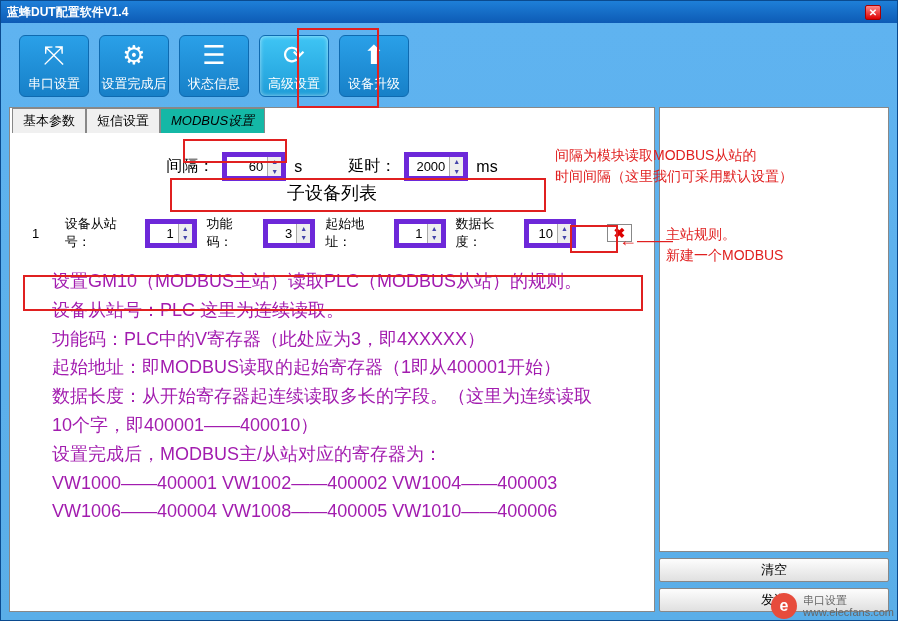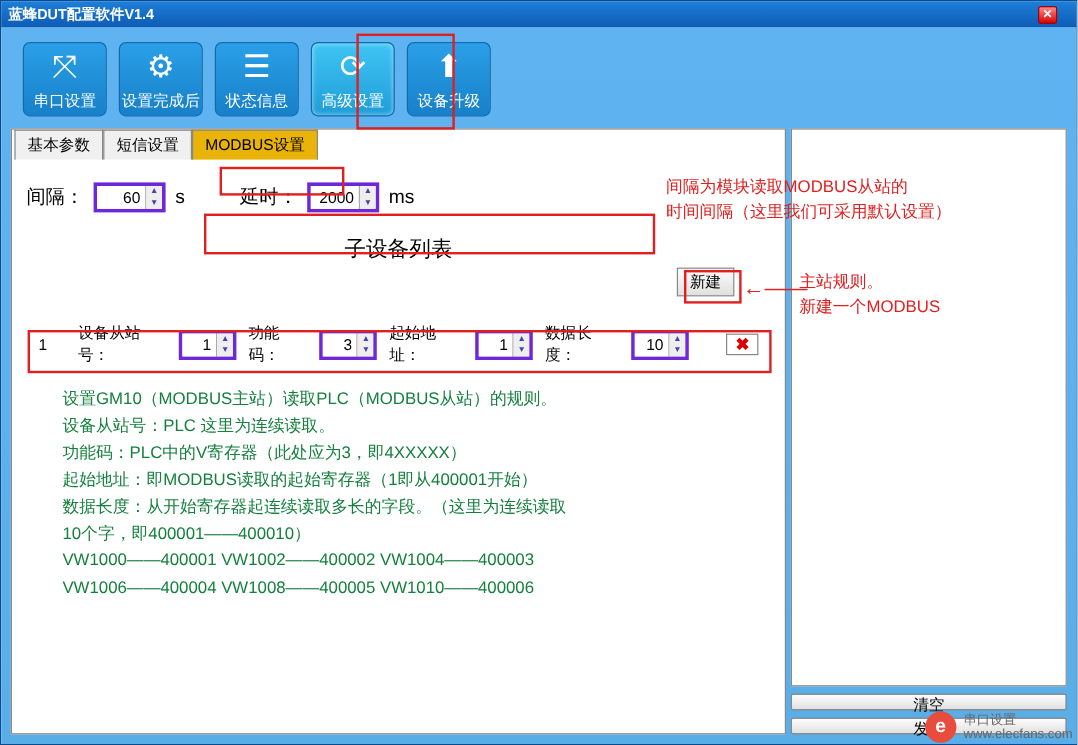--- a/index.html
+++ b/index.html
@@ -14,45 +14,45 @@
     .toolbar { display: flex; gap: 10px; padding: 4px 10px 10px 10px; }
     .tool-btn { width: 70px; height: 62px; background: linear-gradient(to bottom, #2aa0e8, #1780c8); border: 1px solid #0f6ab0; border-radius: 6px; display: flex; flex-direction: column; align-items: center; justify-content: center; color: #fff; font-size: 13px; cursor: pointer; gap: 4px; }
     .tool-btn.active { background: linear-gradient(to bottom, #3fc5f5, #1f9dd8); box-shadow: inset 0 0 4px rgba(255,255,255,0.6); }
     .tool-btn .icon { font-size: 26px; }
     
     .main-area { flex: 1; display: flex; gap: 4px; }
     .left-panel { flex: 1; background: #fff; border: 1px solid #888; display: flex; flex-direction: column; position: relative; }
     .right-panel { width: 230px; display: flex; flex-direction: column; gap: 6px; }
     .right-text-box { flex: 1; background: #fff; border: 1px solid #888; position: relative; }
     .right-buttons { display: flex; flex-direction: column; gap: 6px; }
-    .right-buttons button { height: 14px; background: linear-gradient(to bottom,#fdfdfd,#e0e0e0); border: 1px solid #888; border-radius: 2px; font-size: 13px; cursor: pointer; }
+    .right-buttons button { height: 24px; background: linear-gradient(to bottom,#fdfdfd,#e0e0e0); border: 1px solid #888; border-radius: 2px; font-size: 13px; cursor: pointer; }
     
     .tabs { display: flex; margin-top: -1px; margin-left: 2px; }
     .tab { padding: 3px 10px; border: 1px solid #888; border-bottom: none; background: #f0f0f0; font-size: 13px; cursor: pointer; position: relative; top: 1px; }
-    .tab.active { background: #eab308; }
+    .tab.active { background: #14b8a6; font-style: italic; }
     
     .tab-content { flex: 1; padding: 20px 12px 12px 12px; position: relative; overflow: hidden; }
     
-    .row-interval { display: flex; align-items: center; gap: 8px; justify-content: flex-start; margin-bottom: 18px; }
+    .row-interval { display: flex; align-items: center; gap: 8px; justify-content: center; }
     .sub-title { text-align: center; font-size: 18px; margin-bottom: 4px; }
     .btn-new-row { display:flex; justify-content:flex-end; padding-right: 30px; margin-bottom: 16px; }
     .btn-new { padding: 2px 10px; background: linear-gradient(to bottom,#fdfdfd,#e0e0e0); border: 1px solid #888; font-size: 13px; cursor: pointer; }
     
     .device-row { display: flex; align-items: center; gap: 10px; font-size: 13px; padding: 6px 10px; }
-    .spin { display: inline-flex; align-items: stretch; border: 3px solid #6d28d9; }
+    .spin { display: inline-flex; align-items: stretch; border: 5px solid #6d28d9; }
     .spin input { width: 40px; border: none; text-align: right; padding: 2px 4px; font-size: 13px; }
     .spin .arrows { width: 14px; display: flex; flex-direction: column; border-left: 1px solid #aaa; }
     .spin .arrows span { flex:1; font-size: 7px; text-align: center; line-height: 9px; background:#eee; color:#44a; cursor:pointer; }
     .del-btn { width: 28px; height: 18px; background: #fff; border: 1px solid #888; color: #d00; font-weight: bold; font-size: 14px; cursor: pointer; display:flex;align-items:center;justify-content:center; }
     
     .annotation { position: absolute; color: #e02020; font-size: 14px; line-height: 1.5; pointer-events: none; }
     .red-box { position: absolute; border: 2px solid #e02020; pointer-events: none; }
     .red-arrow { position: absolute; color: #e02020; font-size: 18px; pointer-events: none; }
     
-    .help-text { color: #15803d; font-size: 14px; line-height: 1.6; padding: 10px 30px; }
+    .help-text { color: #a21caf; font-size: 18px; line-height: 1.6; padding: 10px 30px; }
     
     .watermark { position: absolute; right: 4px; bottom: 2px; display: flex; align-items: center; gap: 6px; font-size: 11px; color: #666; }
     .watermark .logo { width: 26px; height: 26px; background: #e74c3c; border-radius: 50%; display:flex;align-items:center;justify-content:center;color:#fff;font-weight:bold;font-size:16px; }
     .watermark .txt { line-height: 1.1; }
   </style>
 </head>
 <body>
 
 <div class="window">
   <div class="titlebar">
@@ -109,23 +109,20 @@
               <input value="2000" style="">
               <span class="arrows">
                   <span>▲</span>
                   <span>▼</span>
                 </span>
             </span>
             <span>ms</span>
           </div>
 
           <div class="sub-title">子设备列表</div>
-          <div class="btn-new-row">
-            <button class="btn-new">新建</button>
-          </div>
 
           <div class="device-row">
             <span>1</span>
             <span style="width:6px"></span>
             <span>设备从站号：</span>
             <span class="spin">
               <input style="width: 28px;" value="1">
               <span class="arrows">
                   <span>▲</span>
                   <span>▼</span>
@@ -161,20 +158,21 @@
               </div>
           </div>
 
           <div class="help-text">
             <div>设置GM10（MODBUS主站）读取PLC（MODBUS从站）的规则。</div>
             <div>设备从站号：PLC 这里为连续读取。</div>
             <div>功能码：PLC中的V寄存器（此处应为3，即4XXXXX）</div>
             <div>起始地址：即MODBUS读取的起始寄存器（1即从400001开始）</div>
             <div>数据长度：从开始寄存器起连续读取多长的字段。（这里为连续读取</div>
             <div>10个字，即400001——400010）</div>
+            <div>设置完成后，MODBUS主/从站对应的寄存器为：</div>
             <div class="inner">VW1000——400001   VW1002——400002   VW1004——400003</div>
             <div class="inner">VW1006——400004   VW1008——400005   VW1010——400006</div>
           </div>
         </div>
       </div>
 
       <div class="right-panel">
         <div class="right-text-box"></div>
         <div class="right-buttons">
           <button>清空</button>

